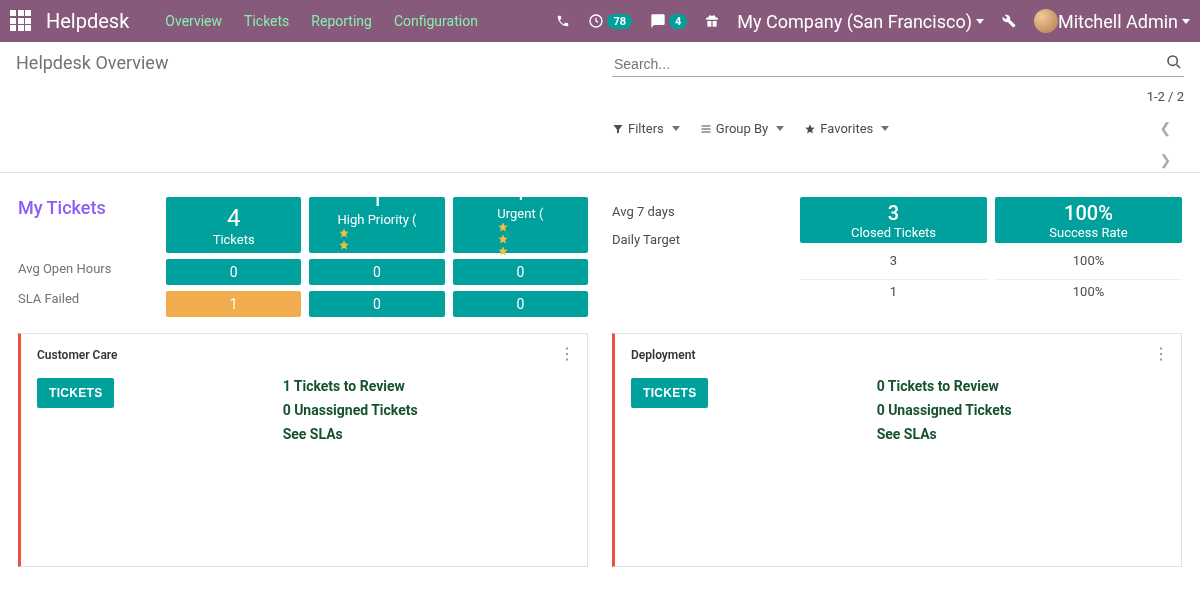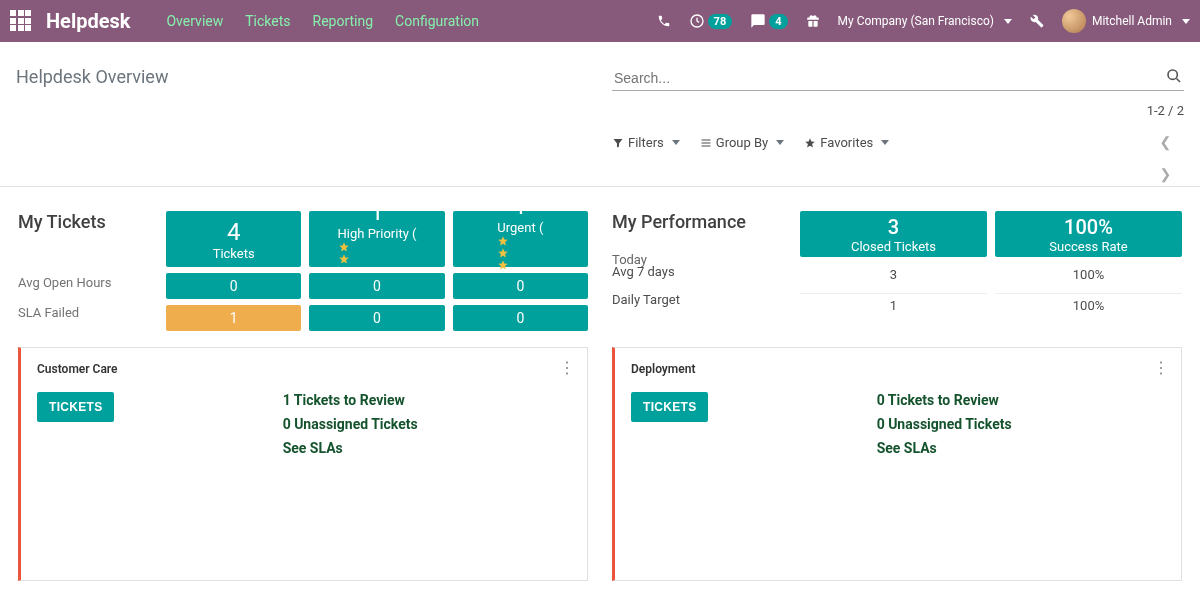--- a/index.html
+++ b/index.html
@@ -2,49 +2,49 @@
 <html><head>
 <meta charset="utf-8">
 <style>
   * { box-sizing: border-box; margin: 0; padding: 0; }
   body { font-family: -apple-system, BlinkMacSystemFont, "Segoe UI", Roboto, "Helvetica Neue", Arial, sans-serif; font-size: 13px; color: #4c4c4c; background: #fff; width: 1200px; }
   
   
   .navbar { background: #875a7b; height: 42px; display: flex; align-items: center; color: #fff; padding: 0 10px; }
   .navbar .apps { width: 22px; height: 22px; display: grid; grid-template-columns: repeat(3,6px); grid-template-rows: repeat(3,6px); gap: 1.5px; margin-right: 14px; cursor: pointer; }
   .navbar .apps span { background: #fff; display: block; }
-  .brand { font-size: 20px; font-weight: 700; margin-right: 36px; }
+  .brand { font-size: 20px; font-weight: 400; margin-right: 36px; }
   .nav-links { display: flex; gap: 22px; font-size: 14px; }
   .nav-links a { color: #86efac; text-decoration: none; cursor: pointer; }
   .nav-spacer { flex: 1; }
   .nav-icons { display: flex; align-items: center; gap: 18px; }
   .nav-icons .ico { color:#fff; cursor:pointer; display:flex; align-items:flex-end; }
   .badge { background: #00a09d; color: #fff; font-size: 11px; font-weight: bold; padding: 1px 6px; border-radius: 9px; margin-left: 3px; }
-  .company-switch { display:flex; align-items:center; gap:6px; font-size: 12px; cursor:pointer; }
+  .company-switch { display:flex; align-items:center; font-size: 18px; cursor:pointer; }
   .avatar { width: 24px; height: 24px; border-radius: 50%; background: radial-gradient(circle at 30% 30%, #f2c99a, #b07b4c); display:inline-block; }
   .caret { display:inline-block; width:0; height:0; border-left:4px solid transparent; border-right:4px solid transparent; border-top:5px solid #fff; margin-left:4px; vertical-align: middle; }
   
   
-  .control-panel { display: flex; align-items: flex-start; padding: 24px 16px 4px 16px; border-bottom: 1px solid #dee2e6; }
+  .control-panel { display: flex; align-items: flex-start; padding: 10px 16px 4px 16px; border-bottom: 1px solid #dee2e6; }
   .cp-left { flex: 0 0 50%; }
   .cp-right { flex: 0 0 50%; padding-left: 12px; }
   .breadcrumb { font-size: 18px; color: #6c757d; }
   .search-box { width: 100%; border: none; border-bottom: 1px solid #aaa; padding: 4px 22px 4px 2px; font-size: 14px; outline: none; }
   .search-wrap { position: relative; }
   .search-wrap .mag { position:absolute; right:2px; top:2px; color:#6c757d; }
   .cp-toolbar { display:flex; align-items:center; gap:20px; margin-top: 12px; color:#4c4c4c; font-size:13px; }
   .cp-toolbar .tool { cursor:pointer; display:flex; align-items:center; gap:4px; }
   .caret-muted { display:inline-block; width:0; height:0; border-left:4px solid transparent; border-right:4px solid transparent; border-top:5px solid #6c757d; margin-left:4px; }
   .pager { margin-left:auto; display:flex; align-items:center; gap:16px; color:#4c4c4c;flex-direction:column; }
   .pager .arrow { color:#aaa; cursor:pointer; font-size:14px; }
   
   
   .dashboard { display:flex; gap:24px; padding: 24px 18px 0 18px; }
   .dash-col { flex:1; }
-  .dash-title { font-size: 18px; font-weight: 500; color:#404040; margin-bottom: 18px; }
+  .dash-title { font-size: 18px; font-weight: 500; color:#8b5cf6; margin-bottom: 2px; }
   .dash-sub { font-size: 13px; color:#666; margin-top:2px;}
   
   .leftgrid { display:flex; gap:8px; }
   .leftlabels { flex: 0 0 140px; display:flex; flex-direction:column; }
   .leftlabels .hrow { height:56px; display:flex; align-items:flex-start; }
   .leftlabels .srow { height:30px; display:flex; align-items:center; font-size:13px; color:#737373; }
   .tilecols { flex:1; display:flex; gap:8px; }
   .tcol { flex:1; display:flex; flex-direction:column; gap:6px; }
   .thead { background:#00a09d; color:#fff; display:flex; flex-direction:column; justify-content:center; align-items:center; height:56px; border-radius:2px; cursor:pointer; }
   .thead .big { font-size:24px; }
@@ -231,24 +231,20 @@
             <div class="tcell">0</div>
             <div class="tcell">0</div>
           </div>
         </div>
     </div>
   </div>
 
   <div class="dash-col">
     <div class="perfgrid">
       <div class="perflabels">
-        <div class="hrowp">
-          <span class="dash-title">My Performance</span>
-          <span class="dash-sub">Today</span>
-        </div>
         <div class="srow">Avg 7 days</div>
         <div class="srow">Daily Target</div>
       </div>
       <div class="pcols" id="perf-cols">
           <div class="pcol">
             <div class="phead">
               <div class="big">3</div>
               <div class="lbl">Closed Tickets</div>
             </div>
             <div class="pcell">3</div>

